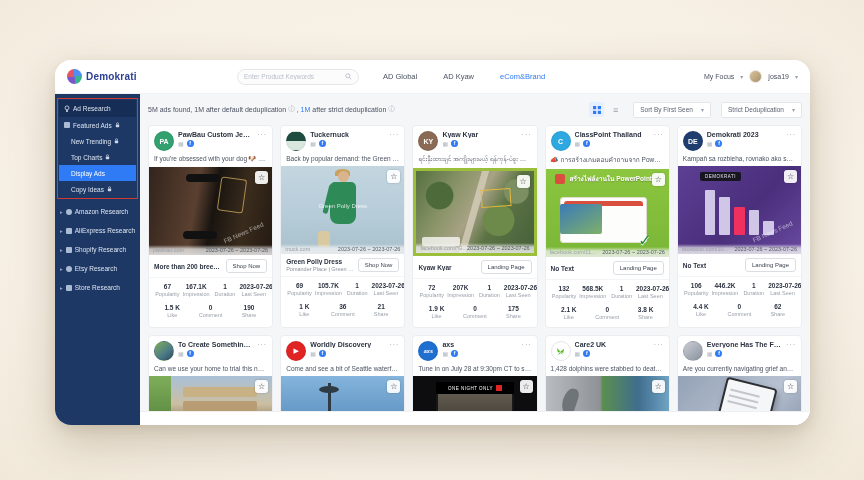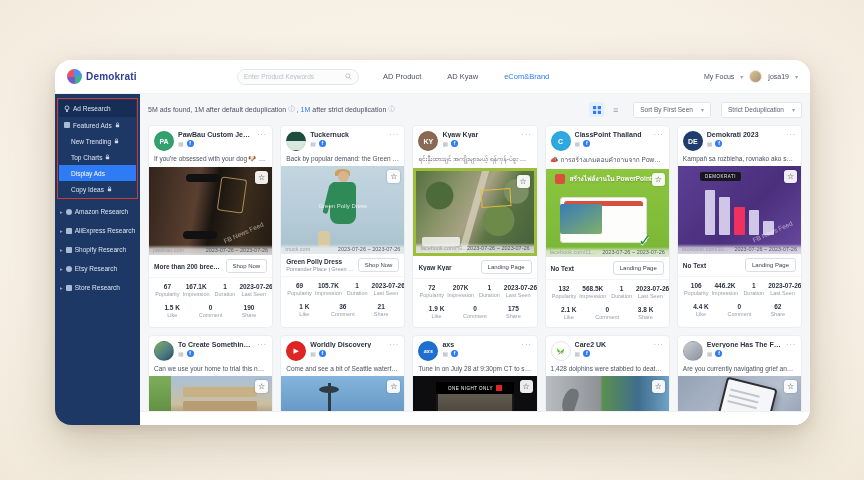--- a/index.html
+++ b/index.html
@@ -161,21 +161,21 @@
       <span class="brand">Demokrati</span>
     </div>
     <div class="search">
       <input type="text" placeholder="Enter Product Keywords" style="">
       <svg width="7" height="7" viewBox="0 0 10 10">
           <circle cx="4" cy="4" r="3" fill="none" stroke="#b9bec6" stroke-width="1.3"></circle>
           <line x1="6.3" y1="6.3" x2="9" y2="9" stroke="#b9bec6" stroke-width="1.3"></line>
         </svg>
     </div>
     <nav class="nav">
-      <span class="nav-item">AD Product</span>
+      <span class="nav-item">AD Global</span>
       <span class="nav-item">AD Kyaw</span>
       <span class="nav-item active">eCom&amp;Brand</span>
     </nav>
     <div class="top-right">
       <span>My Focus</span>
       <span class="caret">▾</span>
       <span class="user-avatar"></span>
       <span>josa19</span>
       <span class="caret">▾</span>
     </div>

